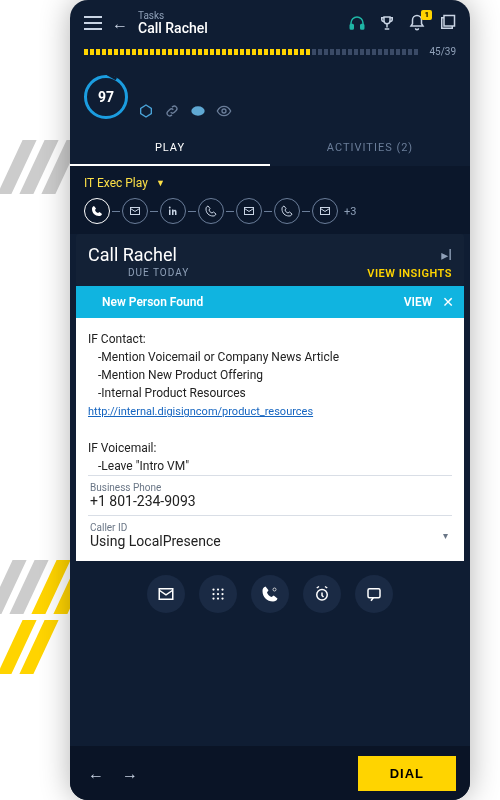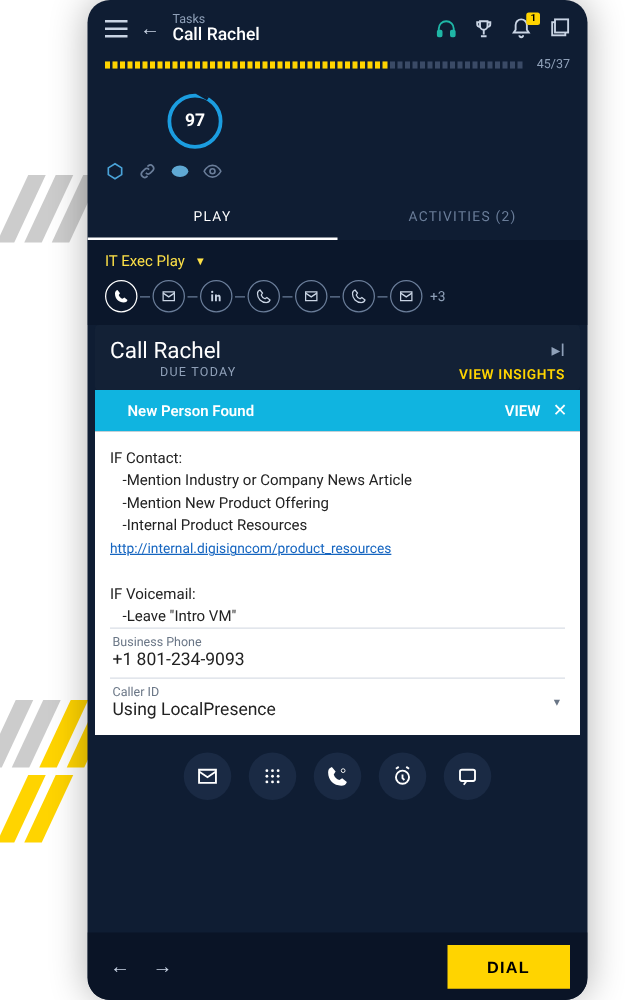--- a/index.html
+++ b/index.html
@@ -46,21 +46,21 @@
   .tick.remain { background:#3a4a66; }
   .progress-text { font-size:10px; color:#8fa0b8; }
   .contact-row { display:flex; padding: 10px 14px 8px 14px; }
   .contact-left { flex:1; }
   .name-line { display:flex; align-items:center; gap:6px; }
   .name { font-size:18px; font-weight:600; color:#fff; }
   .more-v { color:#8fa0b8; font-size:14px; cursor:pointer; }
   .title { font-size:11px; color:#b6c3d6; }
   .company { font-size:11px; color:#ffd400; }
   .time { font-size:11px; color:#8fa0b8; }
-  .contact-right { display:flex; flex-direction:column; align-items:flex-end; gap:10px; }
+  .contact-right { display:flex; flex-direction:row; align-items:flex-end; gap:10px; }
   .score-ring { width:44px; height:44px; border-radius:50%; border:3px solid #1b9de0; display:flex; align-items:center; justify-content:center; color:#fff; font-weight:bold; font-size:14px; position:relative; }
   .score-ring::before { content:''; position:absolute; top:-3px; right:8px; width:10px; height:3px; background:#0f1d33; transform:rotate(30deg); }
   .mini-icons { display:flex; gap:10px; }
   .mini { width:16px; height:16px; color:#6a7d99; cursor:pointer; }
   .mini svg { width:16px; height:16px; }
   .tabs { display:flex; margin-top:4px; }
   .tab { flex:1; text-align:center; font-size:11px; letter-spacing:1px; padding:10px 0; color:#6a7d99; cursor:pointer; border-bottom:2px solid transparent; }
   .tab.active { color:#fff; border-bottom:2px solid #fff; }
   .play-section { padding: 10px 14px; background:#0b172b; }
   .play-sel { display:flex; align-items:center; gap:8px; font-size:12px; color:#fde047; cursor:pointer;text-align:right; }
@@ -222,21 +222,21 @@
         <div class="tick remain"></div>
         <div class="tick remain"></div>
         <div class="tick remain"></div>
         <div class="tick remain"></div>
         <div class="tick remain"></div>
         <div class="tick remain"></div>
         <div class="tick remain"></div>
         <div class="tick remain"></div>
         <div class="tick remain"></div>
       </div>
-    <div class="progress-text">45/37</div>
+    <div class="progress-text">45/39</div>
   </div>
 
   <div class="contact-row">
     <div class="contact-right">
       <div class="score-ring">
           <span>97</span>
         </div>
       <div class="mini-icons">
         <div class="mini"><svg viewBox="0 0 24 24" fill="none" stroke="#4aa3d8" stroke-width="2">
               <polygon points="12,3 20,8 20,16 12,21 4,16 4,8"></polygon>
@@ -330,21 +330,21 @@
 
   <div class="alert-panel">
     <div class="alert-bar">
       <span class="atitle">New Person Found</span>
       <span class="view-btn">VIEW</span>
       <span class="close-x">✕</span>
     </div>
     <div class="white-card">
       <div class="wc-body">
         <div>IF Contact:</div>
-        <div style="padding-left:10px">-Mention Industry or Company News Article</div>
+        <div style="padding-left:10px">-Mention Voicemail or Company News Article</div>
         <div style="padding-left:10px">-Mention New Product Offering</div>
         <div style="padding-left:10px">-Internal Product Resources</div>
         <a href="#" class="wc-link">http://internal.digisigncom/product_resources</a>
         <br><br>
         <div>IF Voicemail:</div>
         <div style="padding-left:10px">-Leave "Intro VM"</div>
       </div>
       <div class="field">
         <div class="field-label">Business Phone</div>
         <div class="field-value">+1 801-234-9093</div>

